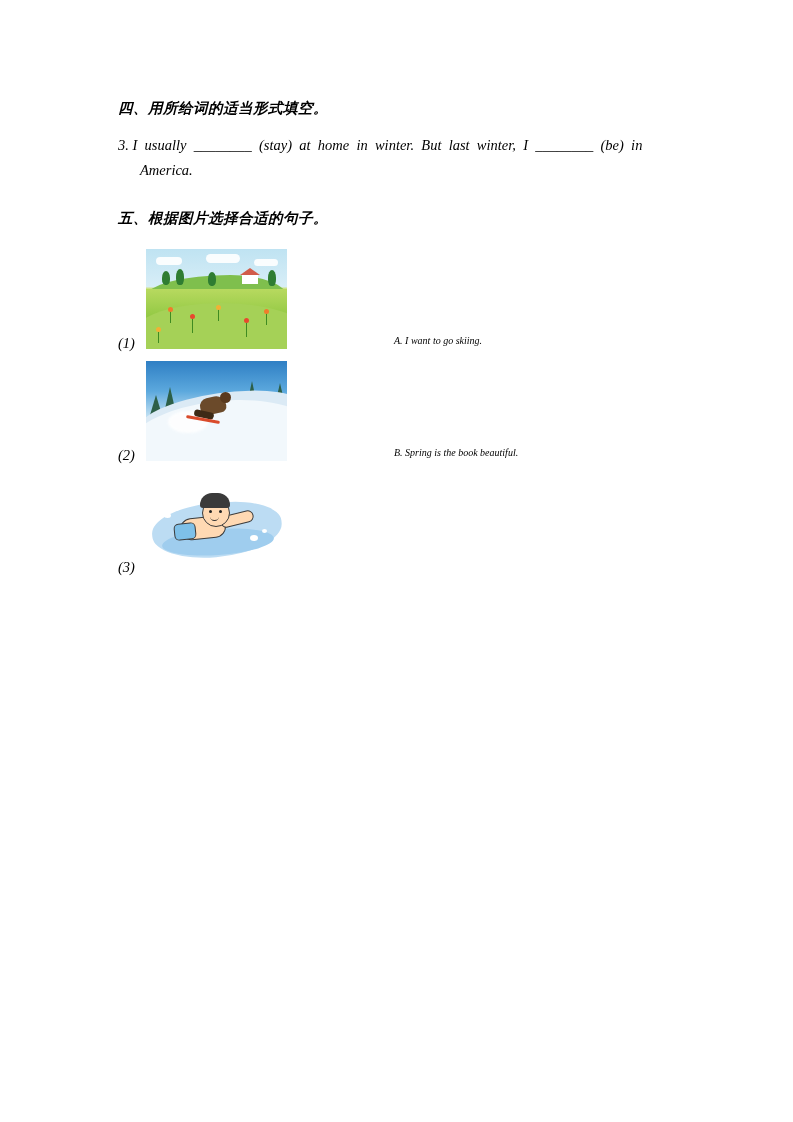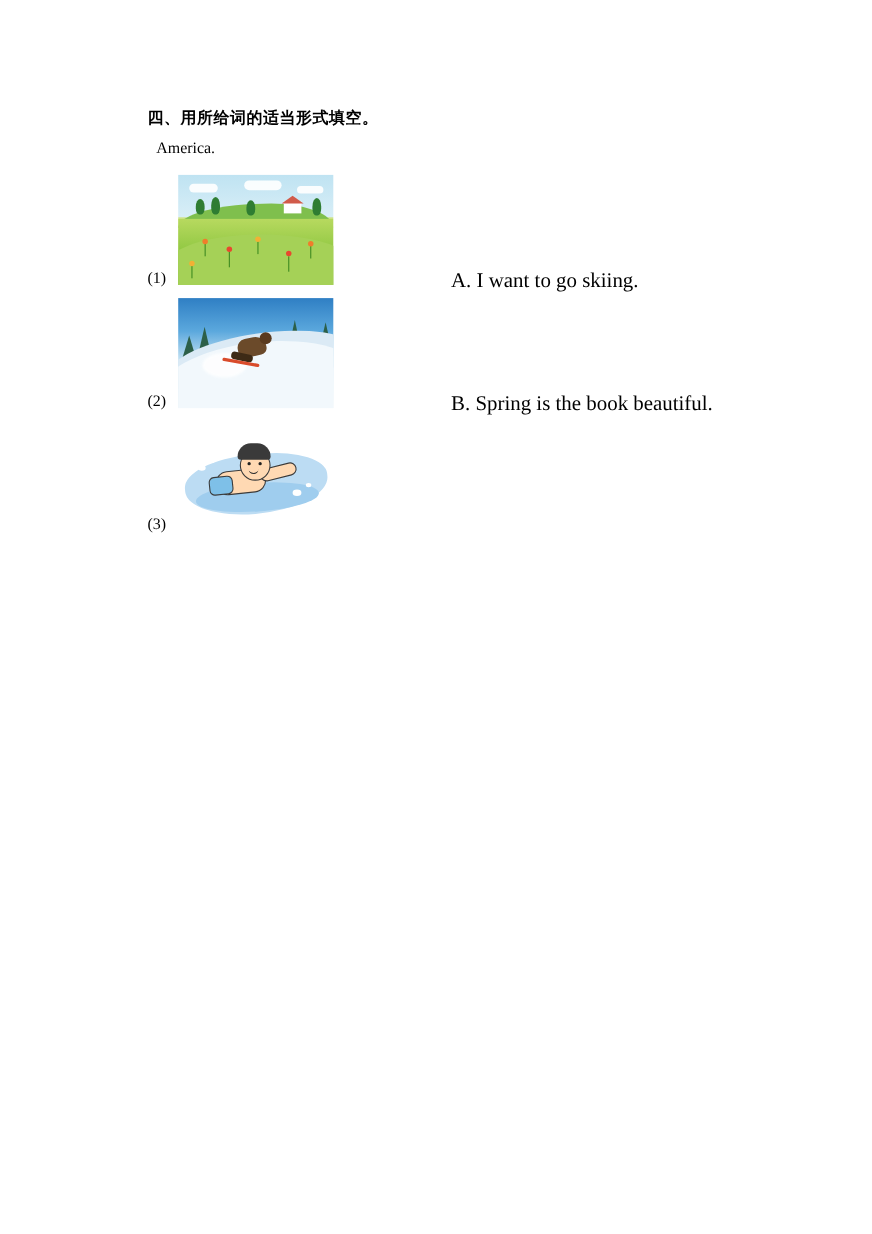--- a/index.html
+++ b/index.html
@@ -9,24 +9,25 @@
   }
   body {
     width: 793px;
     height: 1122px;
     position: relative;
     font-family: "Liberation Serif", serif;
     color: #000000;
   }
   .page {
     position: absolute;
-    left: 16px; top: 0;
+    left: 0; top: 0;
     width: 772px;
     height: 1122px;
     overflow: hidden;
+    font-style: italic;
   }
   .content {
     position: absolute;
     left: 118px;
     top: 98px;
     width: 580px;
   }
   .section-heading {
     font-family: "DejaVu Sans", sans-serif;
     font-size: 14.5px;
@@ -34,21 +35,21 @@
     margin: 0 0 14px 0;
     letter-spacing: 0.5px;
   }
   .q-line {
     font-size: 14.5px;
     line-height: 1.55;
     margin: 0 0 13px 0;
     white-space: pre-wrap;
   }
   .q-line.indent-cont {
-    margin-left: 8px;
+    margin-left: 22px;
     margin-top: -10px;
   }
   .section-heading-2 {
     font-family: "DejaVu Sans", sans-serif;
     font-size: 14.5px;
     line-height: 1.5;
     margin: 26px 0 20px 0;
     letter-spacing: 0.5px;
   }
 
@@ -73,21 +74,21 @@
   .row-label {
     position: absolute;
     left: 0;
     top: 86px;
     font-size: 14.5px;
   }
   .choice {
     position: absolute;
     left: 276px;
     top: 86px;
-    font-size: 19px;
+    font-size: 10px;
     white-space: nowrap;
   }
 
   
   .pic-spring { background: linear-gradient(#bfe3f2 0%, #d8eef7 38%, #cfe38a 39%, #a8d25a 100%); }
   .pic-spring .sky-hill {
     position: absolute; left: 0; top: 26px; width: 141px; height: 22px;
     background: #7fbf4d; border-radius: 60% 40% 0 0 / 100% 100% 0 0;
   }
   .pic-spring .field {
@@ -204,22 +205,24 @@
   }
 </style>
 </head>
 <body>
 
 <div class="page">
   <div class="content">
 
     <h2 class="section-heading">四、用所给词的适当形式填空。</h2>
 
+    <p class="q-line">3. I  usually  ________  (stay)  at  home  in  winter.  But  last  winter,  I  ________  (be)  in</p>
     <p class="q-line indent-cont">America.</p>
 
+    <h2 class="section-heading-2">五、根据图片选择合适的句子。</h2>
 
     <div class="match-block">
 
       <div class="match-row">
         <div class="pic pic-spring">
           <div class="cloud" style="left:10px;top:8px;width:26px;height:8px;"></div>
           <div class="cloud" style="left:60px;top:5px;width:34px;height:9px;"></div>
           <div class="cloud" style="left:108px;top:10px;width:24px;height:7px;"></div>
           <div class="sky-hill"></div>
           <div class="tree" style="left:16px;top:22px;"></div>

